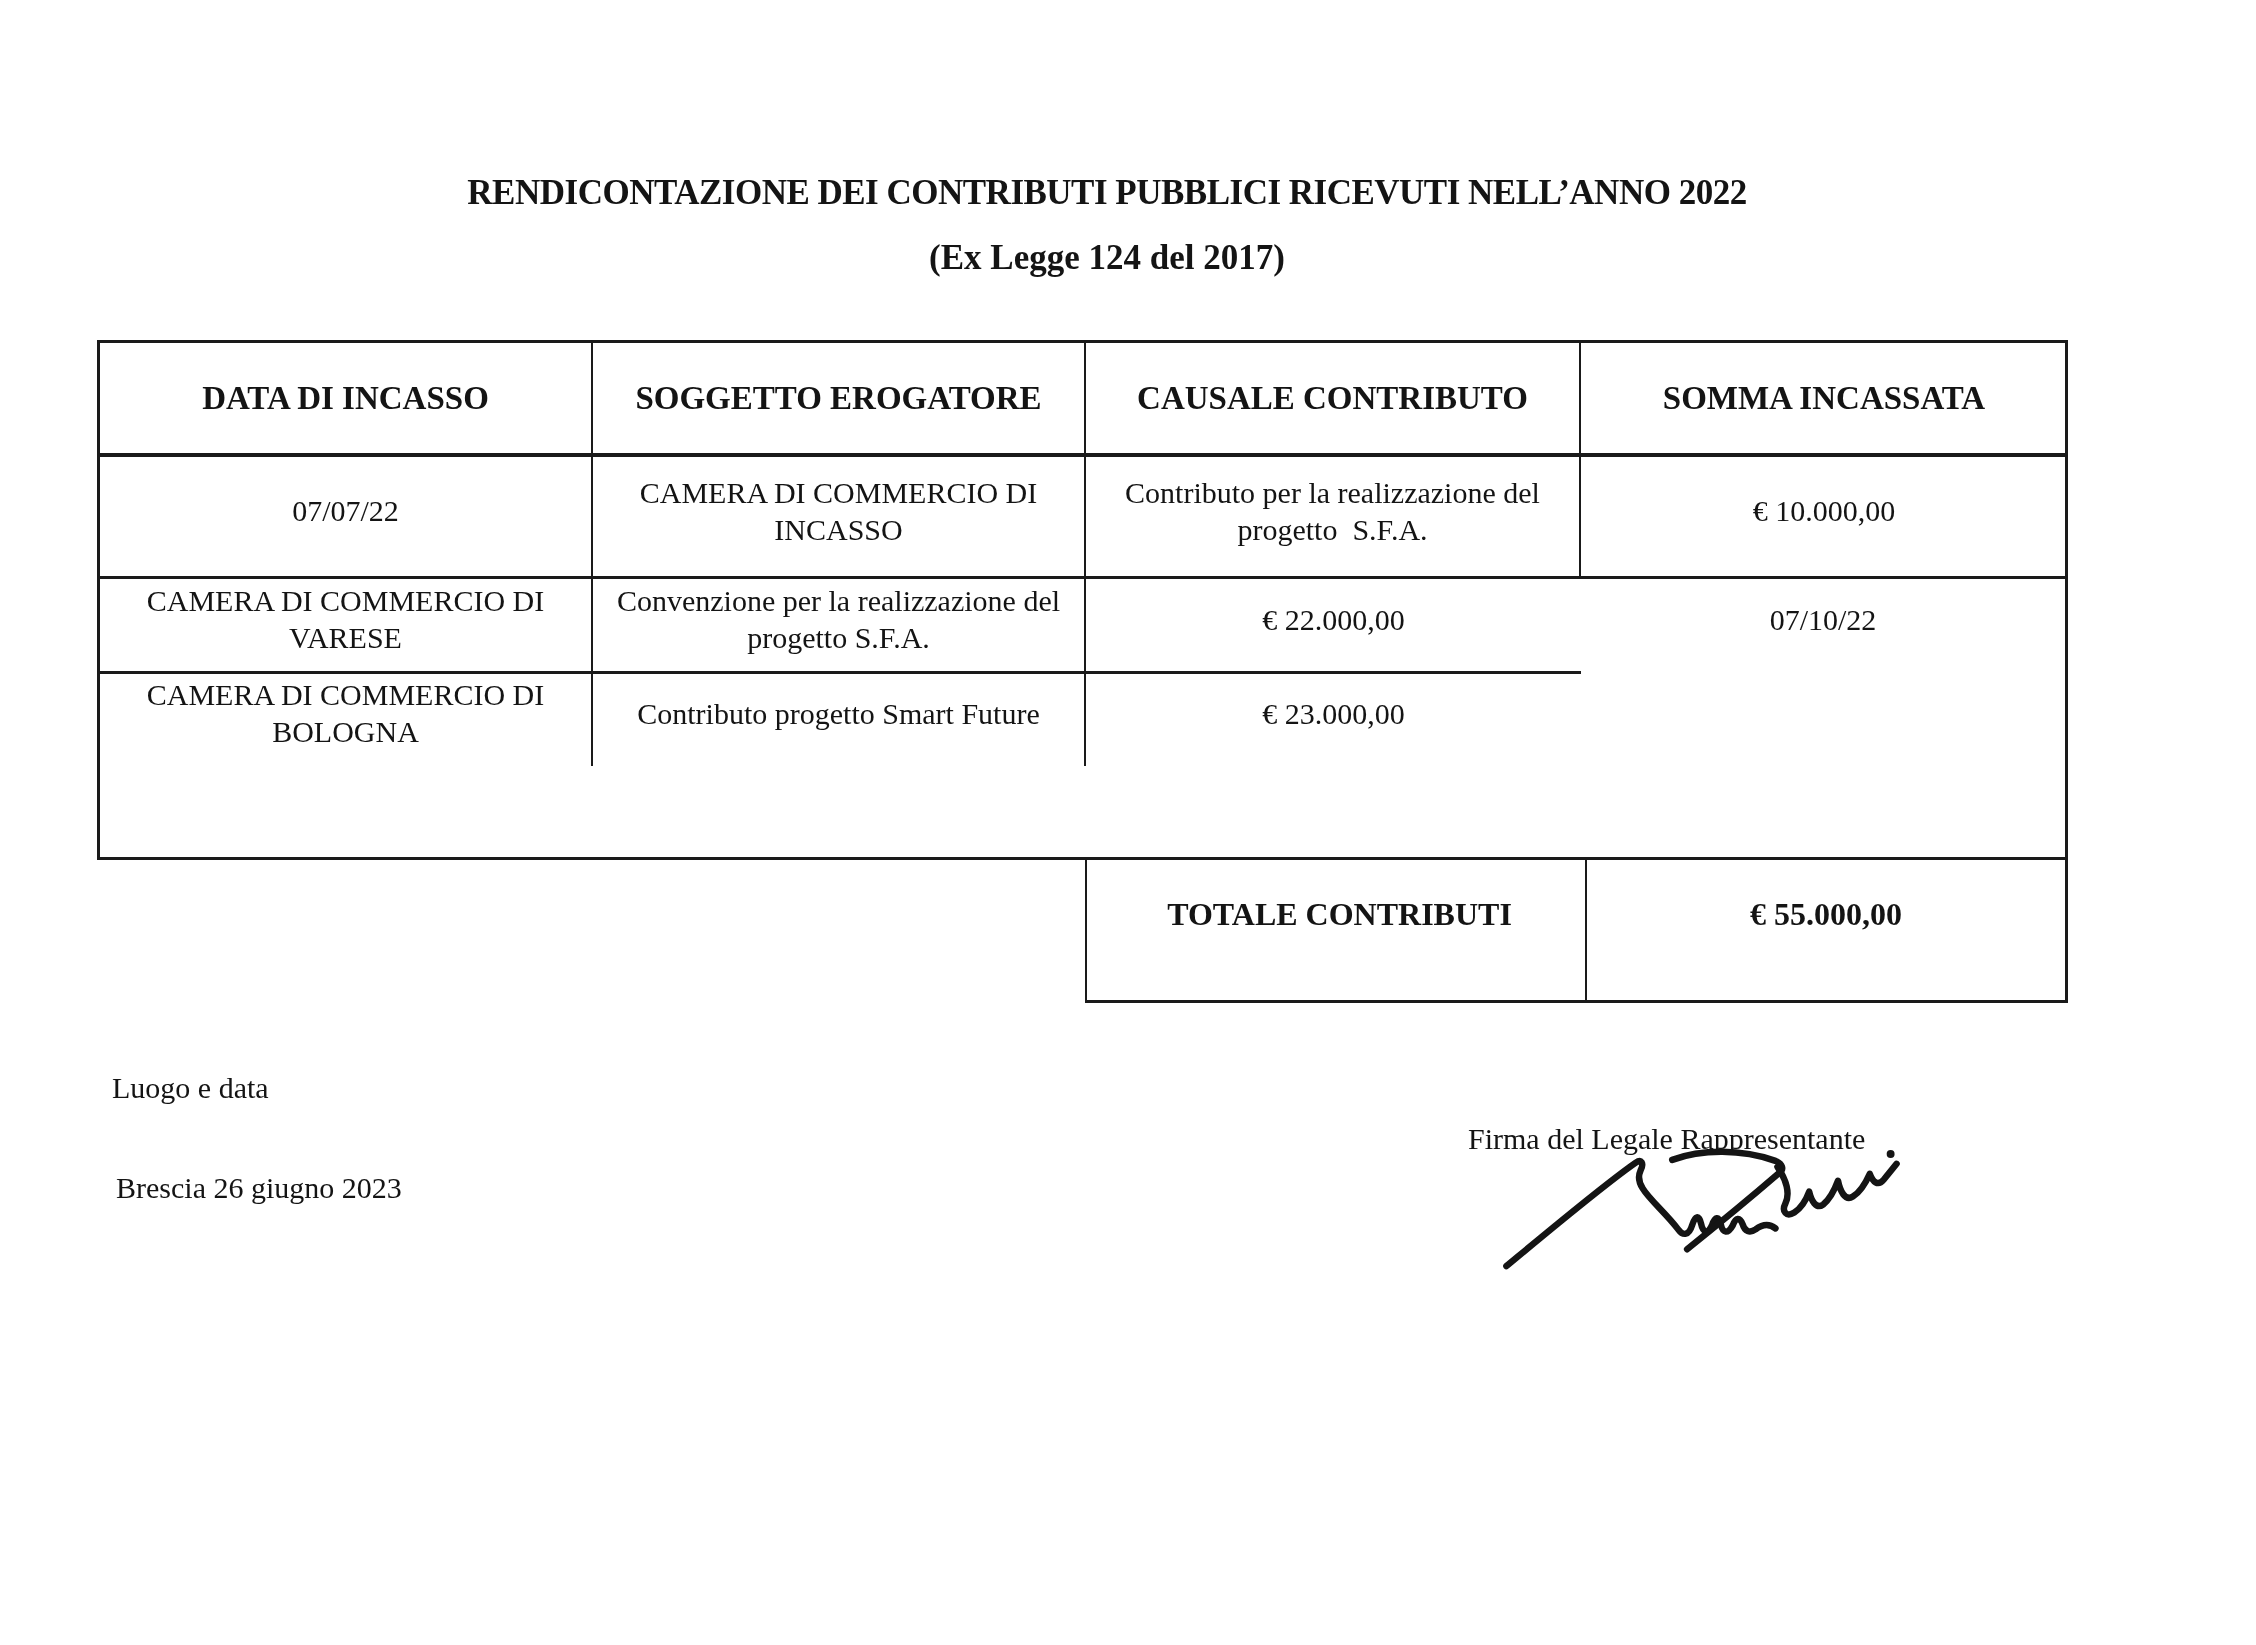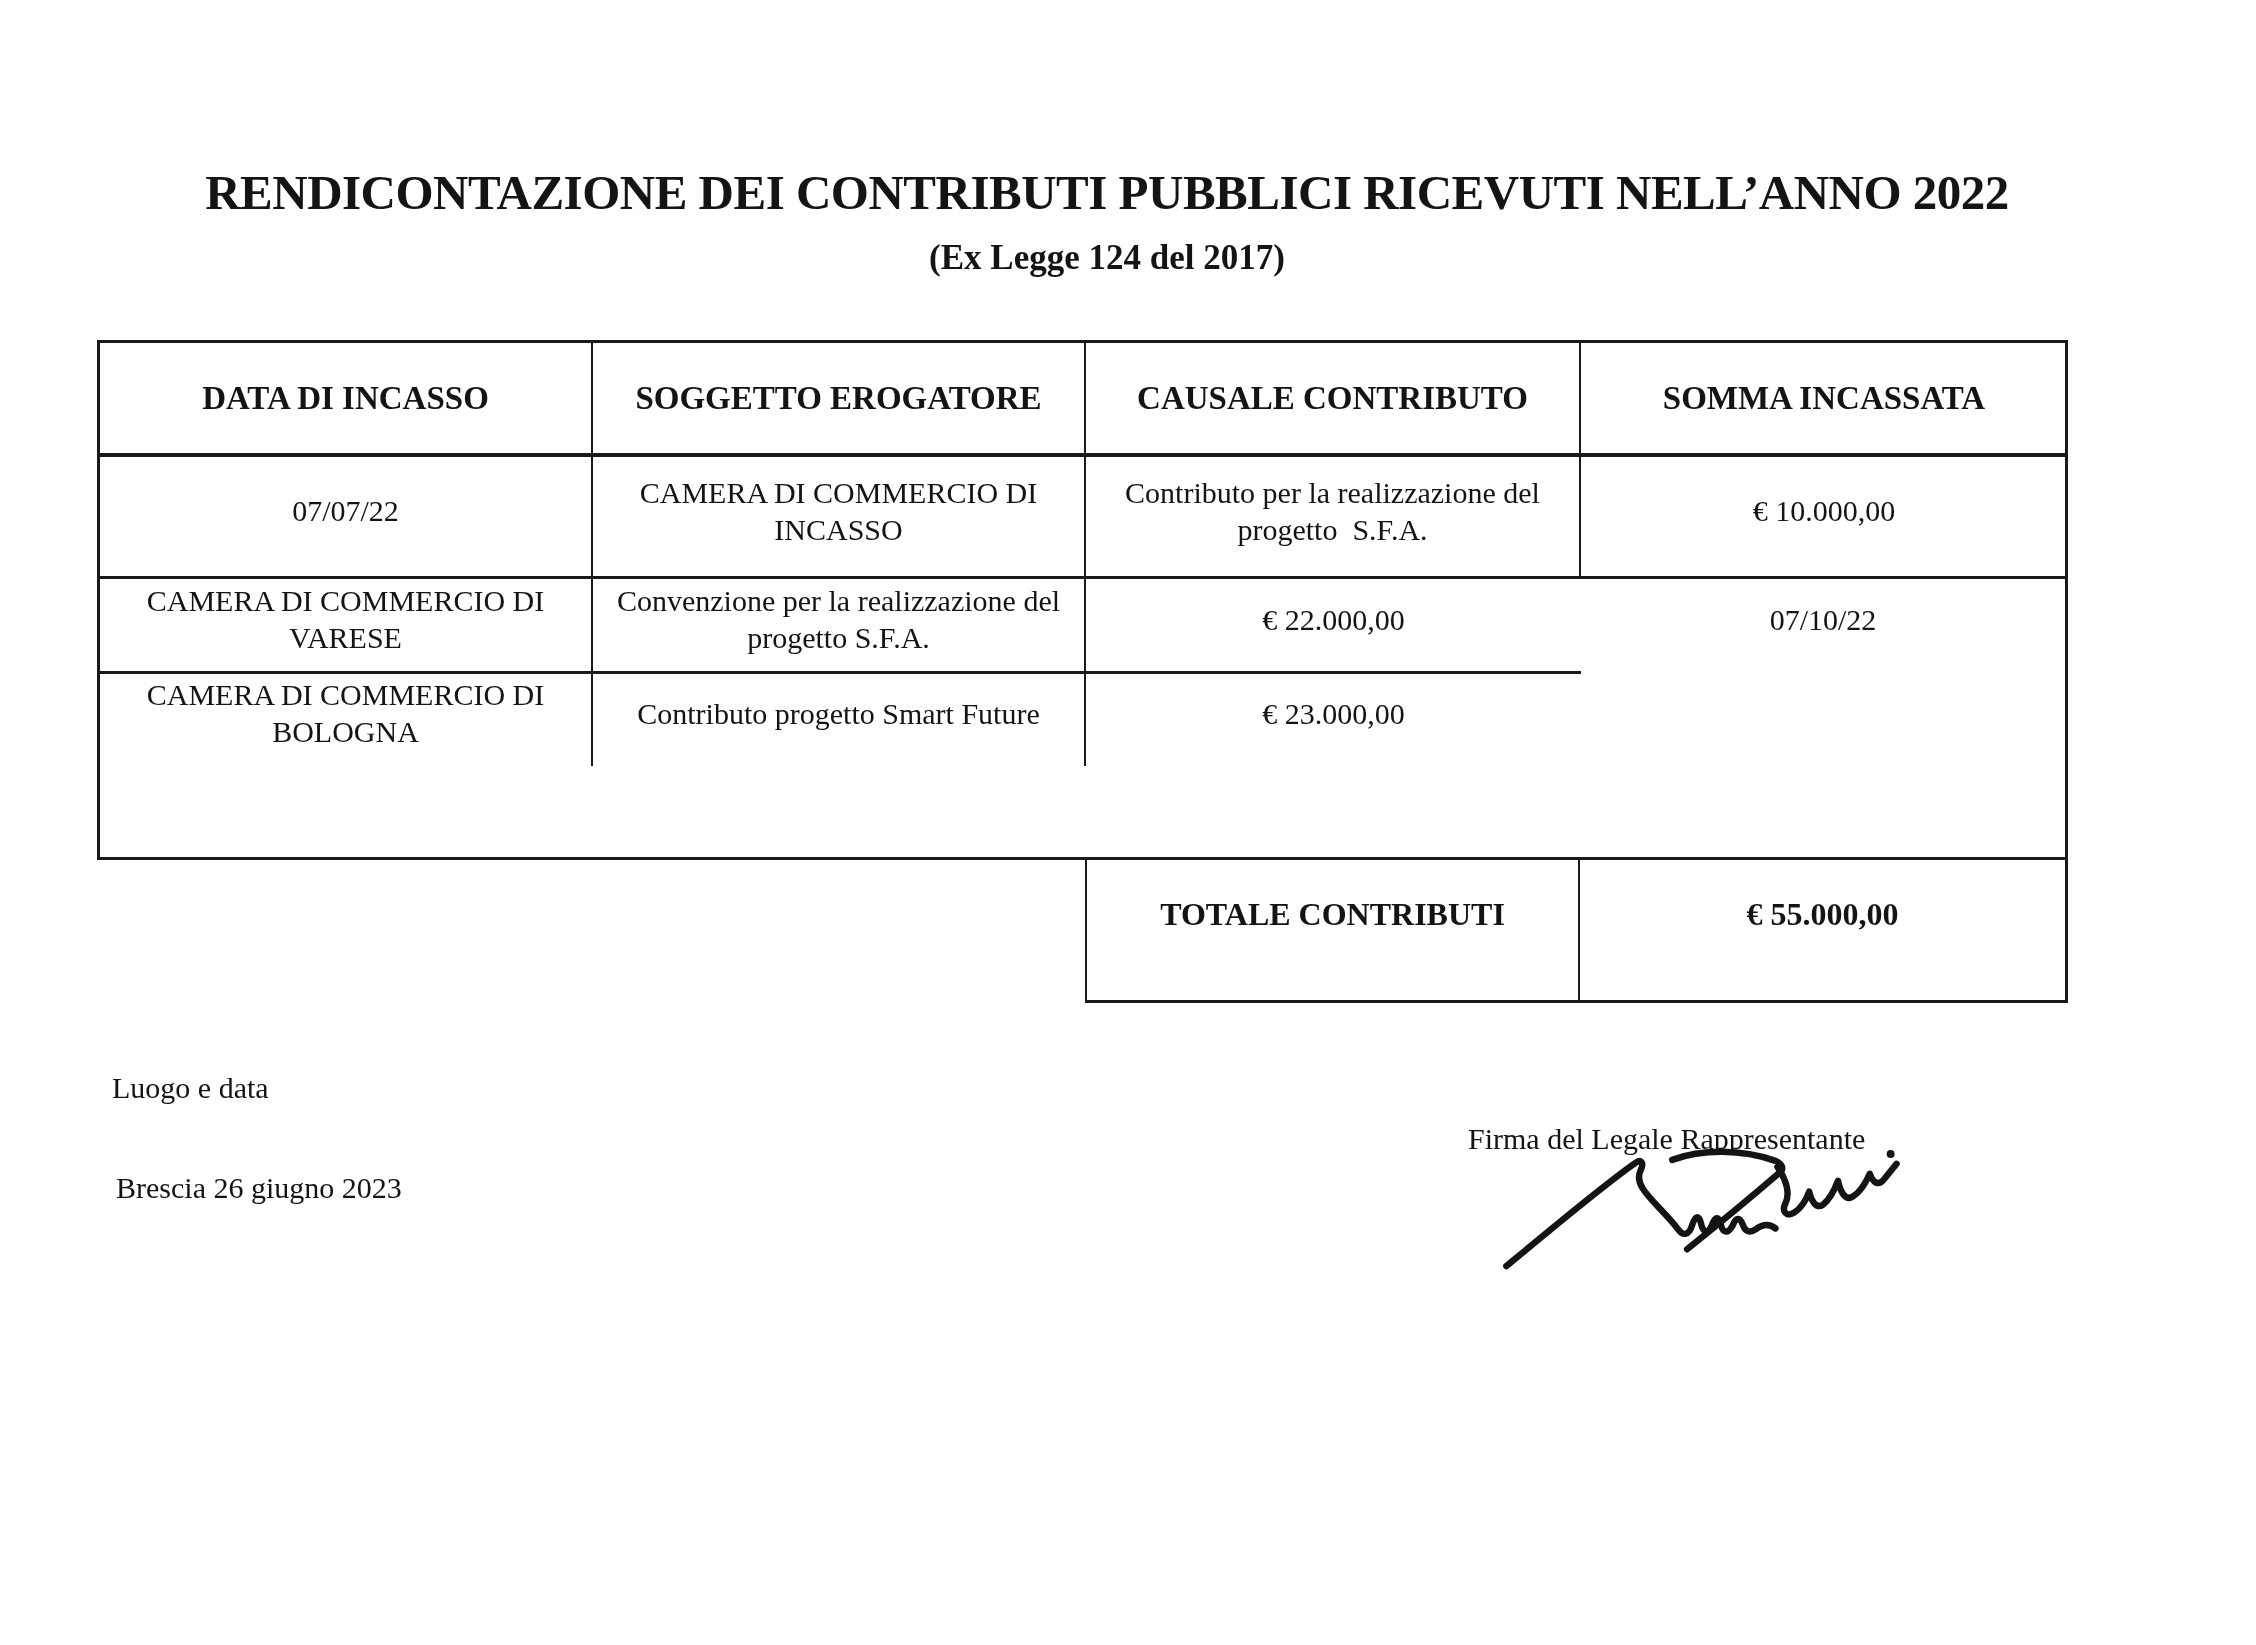--- a/index.html
+++ b/index.html
@@ -19,21 +19,21 @@
 
   
   .title-block {
     position: absolute;
     left: 0;
     top: 161px;
     width: 2214px;
     text-align: center;
   }
   .title-line1 {
-    font-size: 49px;
+    font-size: 35px;
     font-weight: bold;
     letter-spacing: -0.5px;
     line-height: 64px;
   }
   .title-line2 {
     font-size: 35px;
     font-weight: bold;
     line-height: 66px;
   }
 
@@ -88,20 +88,21 @@
     left: 1085px;
     top: 858px;
     width: 983px;
     height: 145px;
     box-sizing: border-box;
     border-left: 2px solid #1a1a1a;
     border-right: 3px solid #1a1a1a;
     border-bottom: 3px solid #1a1a1a;
     display: grid;
     grid-template-columns: 493px 1fr;
+    padding-left: 7px;
   }
   .totale-cell {
     box-sizing: border-box;
     display: flex;
     justify-content: center;
     align-items: flex-start;
     padding-top: 38px;
     font-size: 32px;
     font-weight: bold;
     text-align: center;

